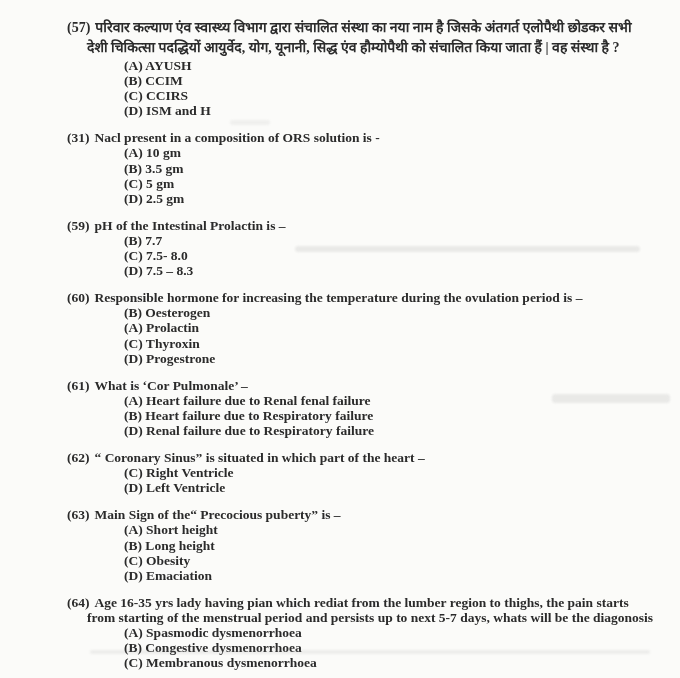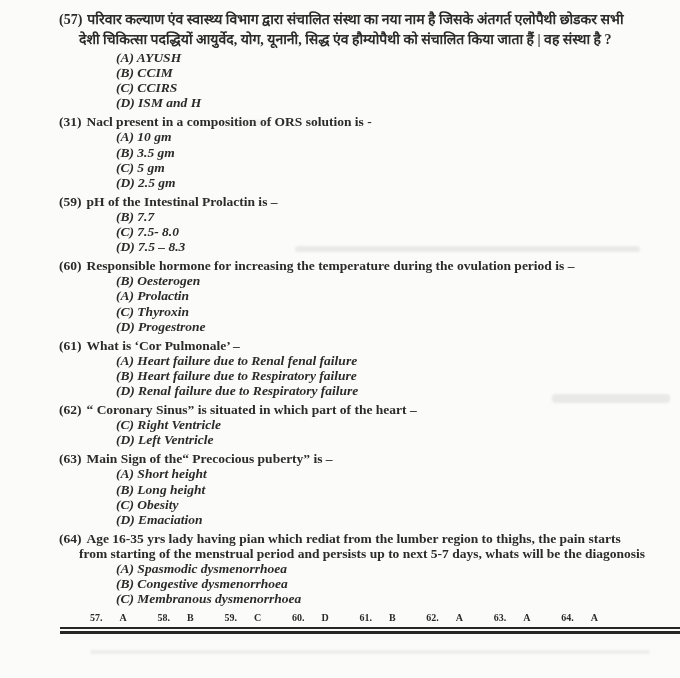--- a/index.html
+++ b/index.html
@@ -10,21 +10,21 @@
   }
   .page {
     position: relative;
     width: 680px; height: 678px;
     padding-top: 6px;
     box-sizing: border-box;
     font-family: "Liberation Serif", "DejaVu Serif", serif;
     font-weight: bold;
     color: #2b2b2b;
   }
-  .question { margin: 4px; }
+  .question { margin: 12px; }
   .qhead {
     margin-left: 55px;
     font-size: 13.5px;
     line-height: 15.1px;
     white-space: nowrap;
   }
   .qnum { margin-right: 5px; }
   .qcont {
     margin-left: 75px;
     font-size: 13.5px;
@@ -34,21 +34,20 @@
   .question.hi .qhead, .question.hi .qcont {
     font-size: 14px;
     line-height: 20px;
     font-family: "Liberation Serif", "DejaVu Sans", serif;
   }
   .option {
     margin-left: 112px;
     font-size: 13.5px;
     line-height: 15.1px;
     white-space: nowrap;
-    font-style: italic;
   }
   .answer-row {
     display: flex;
     justify-content: space-between;
     margin: 1px 82px 0 90px;
     font-size: 10px;
     line-height: 15px;
   }
   .aitem .ans { margin-left: 17px; }
   .double-rule {

